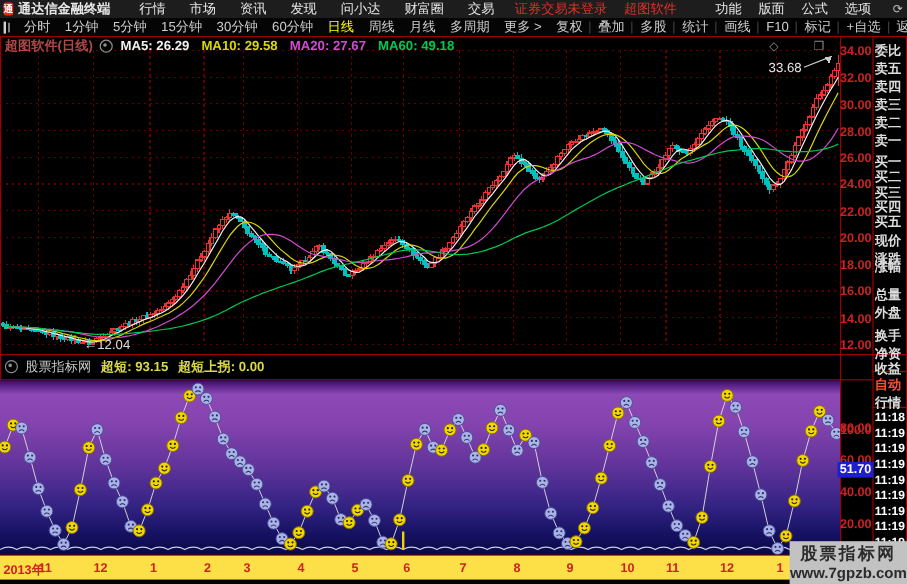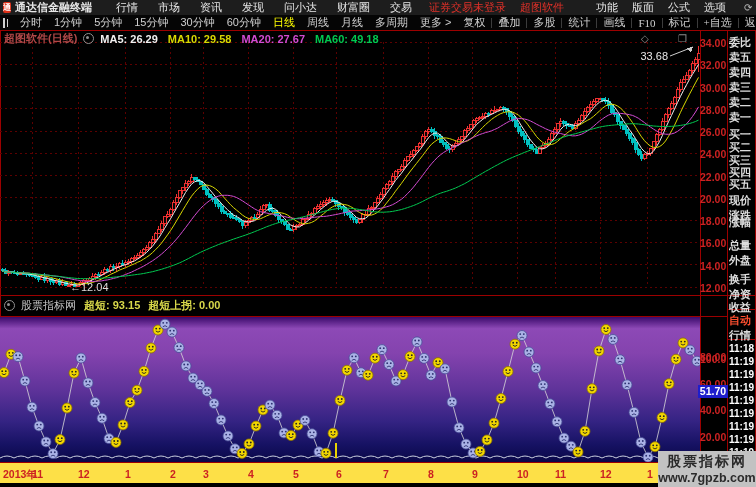--- a/index.html
+++ b/index.html
@@ -17,21 +17,21 @@
   .r1right .mitem{padding:0 7px;}
   .micon{color:#b8b8b8;padding:0 5px;font-size:10px;}
   .row2{position:absolute;left:0;top:15px;width:615px;height:15px;background:#050505;
         display:flex;align-items:center;font-size:11px;color:#cfcfcf;white-space:nowrap;}
   .viewicon{width:9px;height:8px;border:1px solid #cfcfcf;margin:0 4px 0 3px;position:relative;}
   .viewicon:after{content:"";position:absolute;left:3px;top:0;width:1px;height:8px;background:#cfcfcf;}
   .redsep{width:2px;height:13px;background:#b01010;margin-right:5px;}
   .pitem{padding:0 6px;}
   .pitem.active{color:#ffff00;}
   .r2right{display:flex;align-items:center;margin-left:auto;}
-  .aitem{padding:11px 6px;font-family:Liberation Serif, serif;}
+  .aitem{padding:11px 6px;}
   .vsep{width:1px;height:10px;background:#3c3c3c;}
   
   .hline{position:absolute;height:1px;background:#9c0000;}
   .vline{position:absolute;width:1px;background:#9c0000;}
   
   .chead{position:absolute;left:4px;top:32px;height:13px;display:flex;align-items:center;
          font-size:11px;white-space:nowrap;z-index:5;}
   .ctitle{color:#b04848;font-weight:bold;margin-right:6px;}
   .eye{display:inline-block;width:9px;height:9px;border:1px solid #909090;border-radius:50%;
        margin-right:6px;position:relative;}

